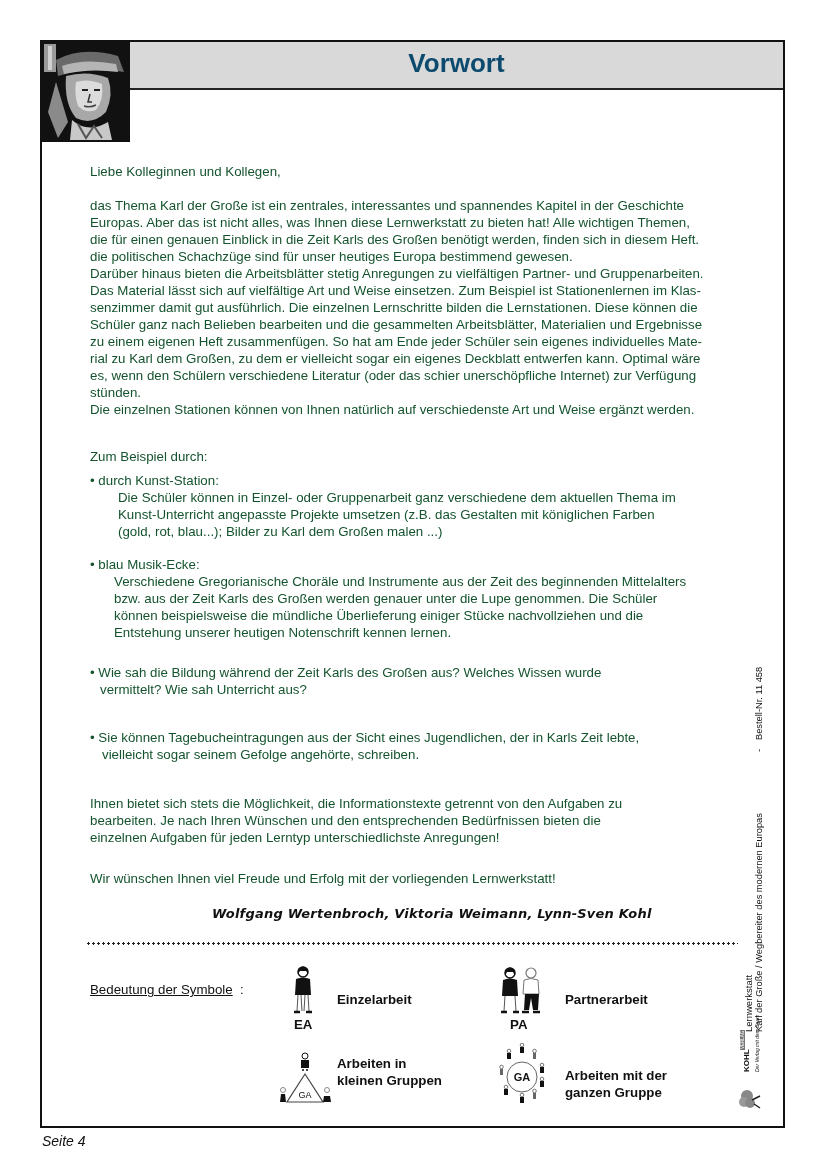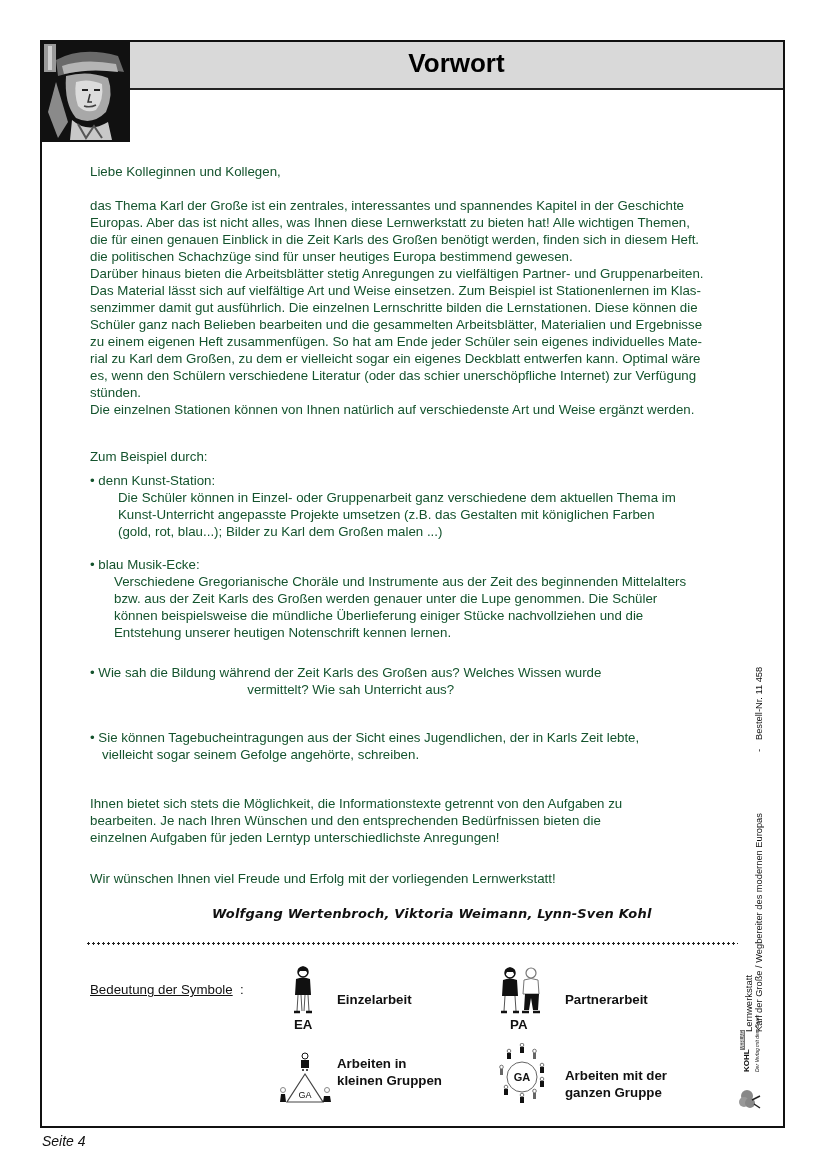--- a/index.html
+++ b/index.html
@@ -3,28 +3,28 @@
 <meta charset="utf-8">
 <style>
   html, body { margin: 0; padding: 0; background: #ffffff; }
   body { width: 827px; height: 1169px; position: relative; overflow: hidden;
          font-family: "Liberation Sans", sans-serif; color: #111; }
   .frame { position: absolute; left: 40px; top: 40px; width: 745px; height: 1088px;
            border: 2px solid #111; box-sizing: border-box; }
   .header-band { position: absolute; left: 88px; top: 0; right: 0; height: 48px;
                  background: #d9d9d9; border-bottom: 2px solid #222; box-sizing: border-box; }
   .title { position: absolute; left: 0; right: 0; top: 6px; text-align: center;
-           font-family: "Liberation Sans", sans-serif; font-weight: bold; font-size: 26px; color: #000000; }
+           font-family: "Liberation Sans", sans-serif; font-weight: bold; font-size: 26px; color: #0c4a6e; }
   .portrait { position: absolute; left: 0; top: 0; width: 88px; height: 100px; background: #0e0e0e;
               border-right: 2px solid #111; border-bottom: 2px solid #111; box-sizing: border-box; overflow: hidden; }
   .text { position: absolute; left: 90px; font-size: 13.3px; line-height: 17px; color: #14532d; white-space: nowrap; }
   .text p { margin: 0; }
   .indent { padding-left: 28px; }
   .indent2 { padding-left: 24px; }
-  .cont { padding-left: 10px; text-align: center; }
+  .cont { padding-left: 10px; }
   .cont2 { padding-left: 12px; }
   .authors { position: absolute; left: 212px; top: 906px; font-family: "DejaVu Sans", sans-serif;
              font-weight: bold; font-style: italic; font-size: 13px; letter-spacing: 0.2px; color: #111; white-space: nowrap; text-align: center; }
   .dots { position: absolute; left: 86px; top: 942px; width: 652px; height: 3px;
           background-image: radial-gradient(circle, #222 1px, transparent 1.3px);
           background-size: 5px 3px; background-repeat: repeat-x; }
   .legend-title { position: absolute; left: 90px; top: 982px; font-size: 13.3px; text-decoration: underline; }
   .legend-colon { position: absolute; left: 240px; top: 982px; font-size: 13.3px; }
   .sym-label { position: absolute; font-weight: bold; font-size: 13.3px; line-height: 17px; white-space: nowrap; }
   .sym-code { position: absolute; font-weight: bold; font-size: 13.3px; }
@@ -76,21 +76,21 @@
   <p>es, wenn den Schülern verschiedene Literatur (oder das schier unerschöpfliche Internet) zur Verfügung</p>
   <p>stünden.</p>
   <p>Die einzelnen Stationen können von Ihnen natürlich auf verschiedenste Art und Weise ergänzt werden.</p>
 </div>
 
 <div class="text" style="top:448px;">
   <p>Zum Beispiel durch:</p>
 </div>
 
 <div class="text" style="top:472px;">
-  <p>• denn Kunst-Station:</p>
+  <p>• durch Kunst-Station:</p>
   <p class="indent">Die Schüler können in Einzel- oder Gruppenarbeit ganz verschiedene dem aktuellen Thema im</p>
   <p class="indent">Kunst-Unterricht angepasste Projekte umsetzen (z.B. das Gestalten mit königlichen Farben</p>
   <p class="indent">(gold, rot, blau...); Bilder zu Karl dem Großen malen ...)</p>
 </div>
 
 <div class="text" style="top:556px;">
   <p>• blau Musik-Ecke:</p>
   <p class="indent2">Verschiedene Gregorianische Choräle und Instrumente aus der Zeit des beginnenden Mittelalters</p>
   <p class="indent2">bzw. aus der Zeit Karls des Großen werden genauer unter die Lupe genommen. Die Schüler</p>
   <p class="indent2">können beispielsweise die mündliche Überlieferung einiger Stücke nachvollziehen und die</p>

